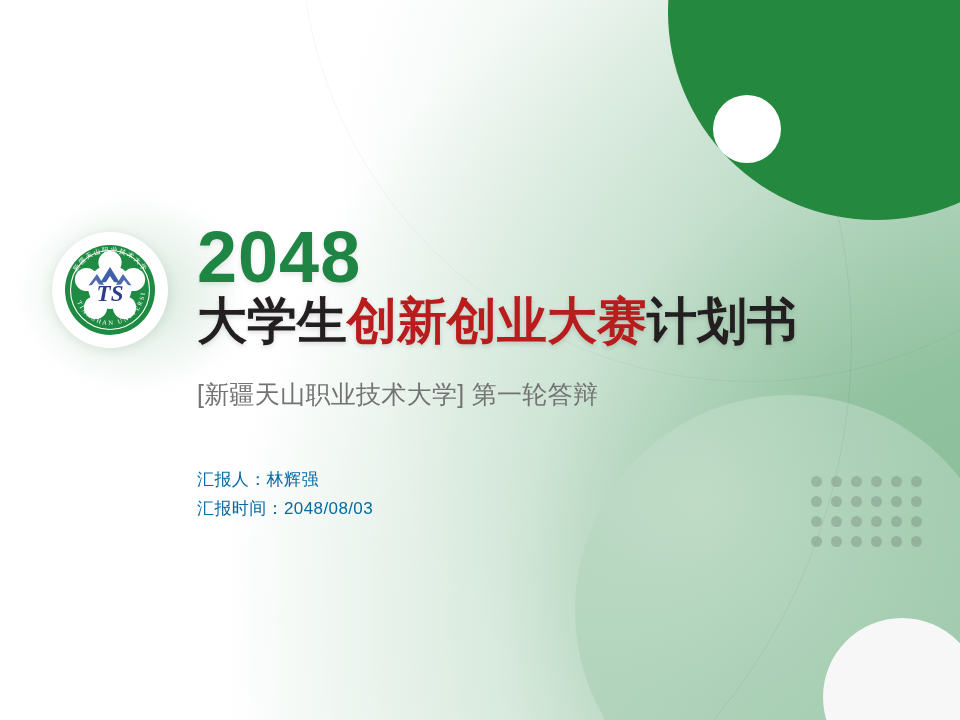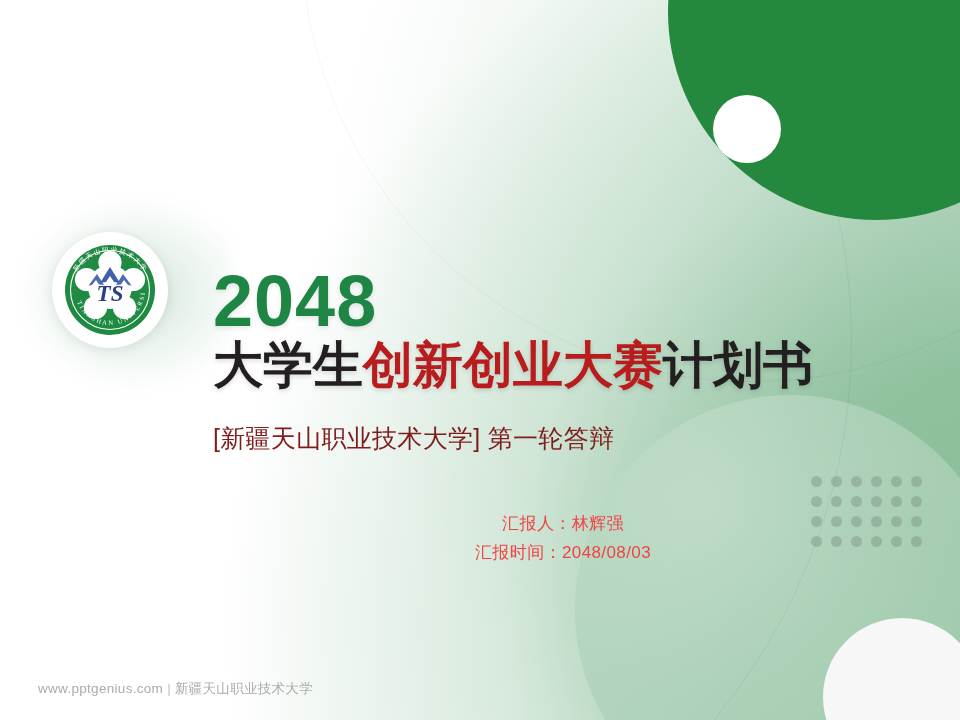--- a/index.html
+++ b/index.html
@@ -140,24 +140,23 @@
     box-shadow: 0 2px 12px rgba(60,90,70,0.14);
     display: flex;
     align-items: center;
     justify-content: center;
   }
   .logo-wrap svg { display: block; }
 
   
   .content {
     position: absolute;
-    left: 213px;
+    left: 197px;
     top: 222px;
     width: 700px;
-    margin-top: 44px;
   }
   .year {
     font-size: 72px;
     line-height: 0.98;
     font-weight: bold;
     color: #1e8545;
     letter-spacing: 1px;
     margin: 0 0 2px 0;
     text-shadow: 0 2px 5px rgba(0,0,0,0.10);
   }
@@ -169,35 +168,34 @@
     white-space: nowrap;
     letter-spacing: 0px;
     text-shadow: 0 2px 5px rgba(0,0,0,0.14);
   }
   .headline .dark { color: #231f20; text-align: center; }
   .headline .green { color: #b91c1c; }
 
   .subtitle {
     margin: 30px 0 0 0;
     font-size: 25px;
-    color: #7f1d1d;
+    color: #737373;
     letter-spacing: 0.3px;
     white-space: nowrap;
   }
 
   .meta {
     margin-top: 54px;
   }
   .meta-line {
     font-size: 17px;
-    color: #ef4444;
+    color: #0369a1;
     line-height: 1.72;
     letter-spacing: 0.4px;
     white-space: nowrap;
-    text-align: center;
   }
 
   
   .footer {
     position: absolute;
     left: 38px;
     bottom: 22px;
     font-size: 13.5px;
     color: #a9abad;
     letter-spacing: 0.3px;
@@ -293,17 +291,14 @@
     <h1 class="headline"><span class="dark">大学生</span><span class="green">创新创业大赛</span><span class="dark">计划书</span></h1>
 
     <div class="subtitle">[新疆天山职业技术大学] 第一轮答辩</div>
 
     <div class="meta">
       <div class="meta-line">汇报人：林辉强</div>
       <div class="meta-line">汇报时间：2048/08/03</div>
     </div>
   </div>
 
-  <div class="footer">
-    <span>www.pptgenius.com</span><span class="sep">|</span><span>新疆天山职业技术大学</span>
-  </div>
 
 </div>
 
 </body></html>

